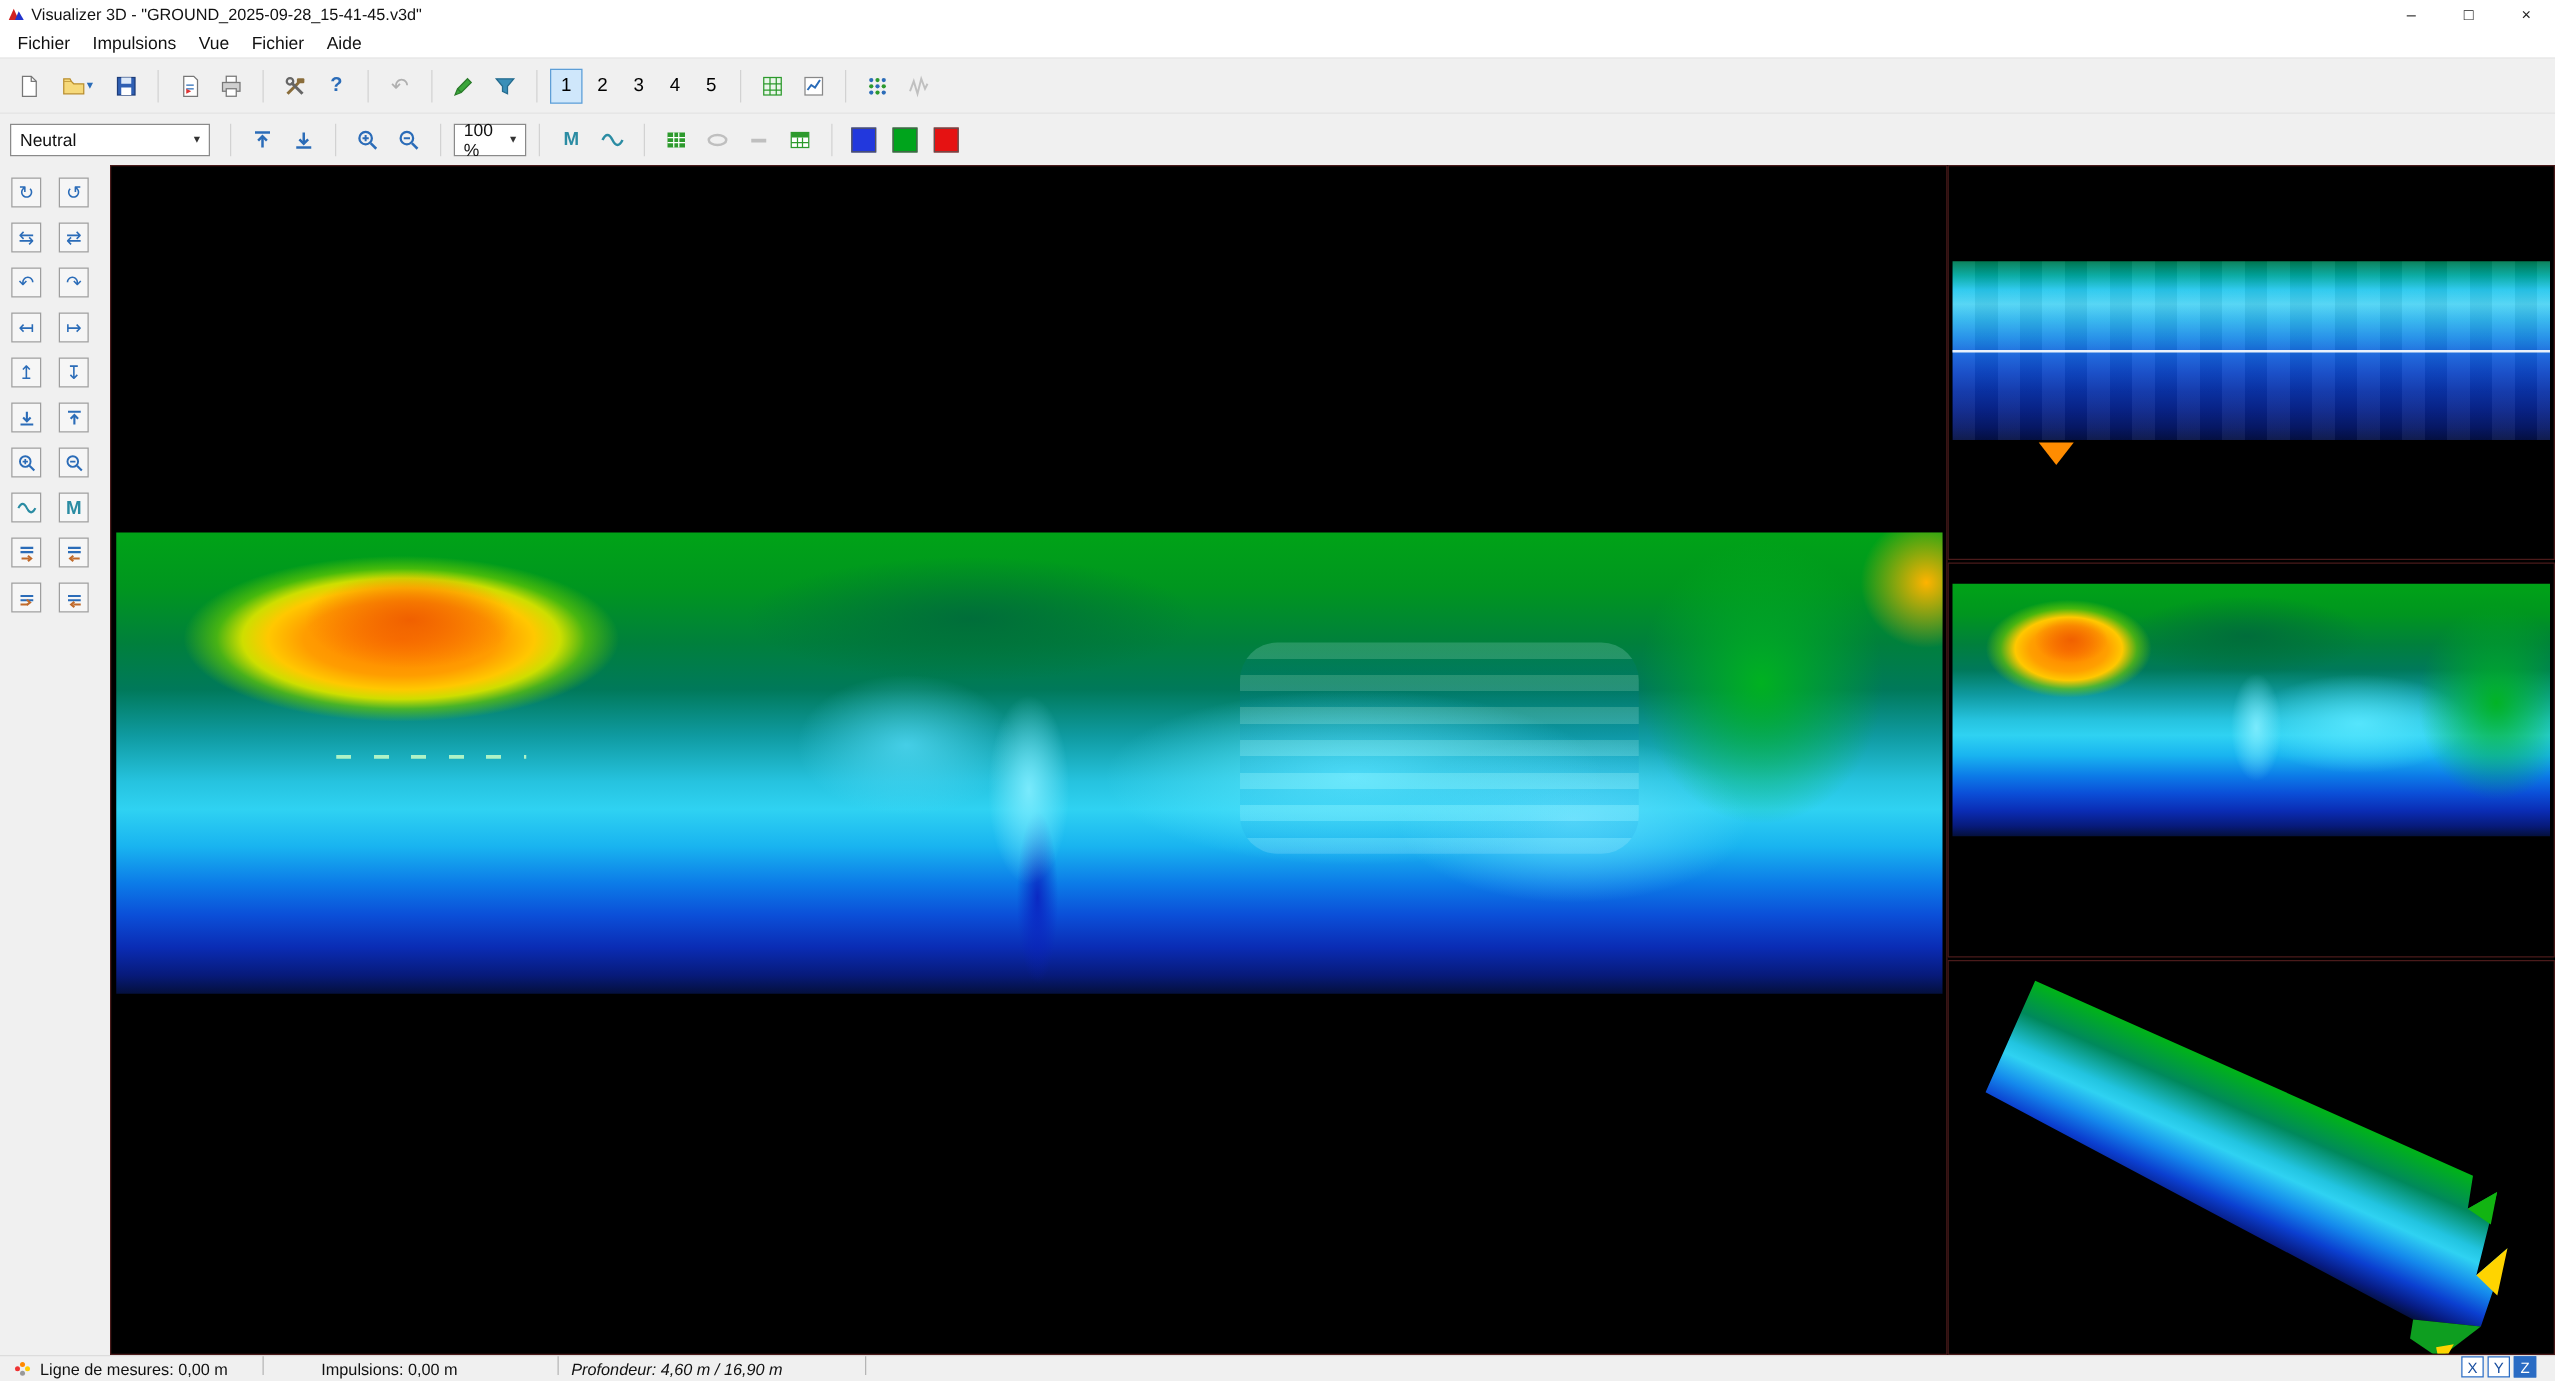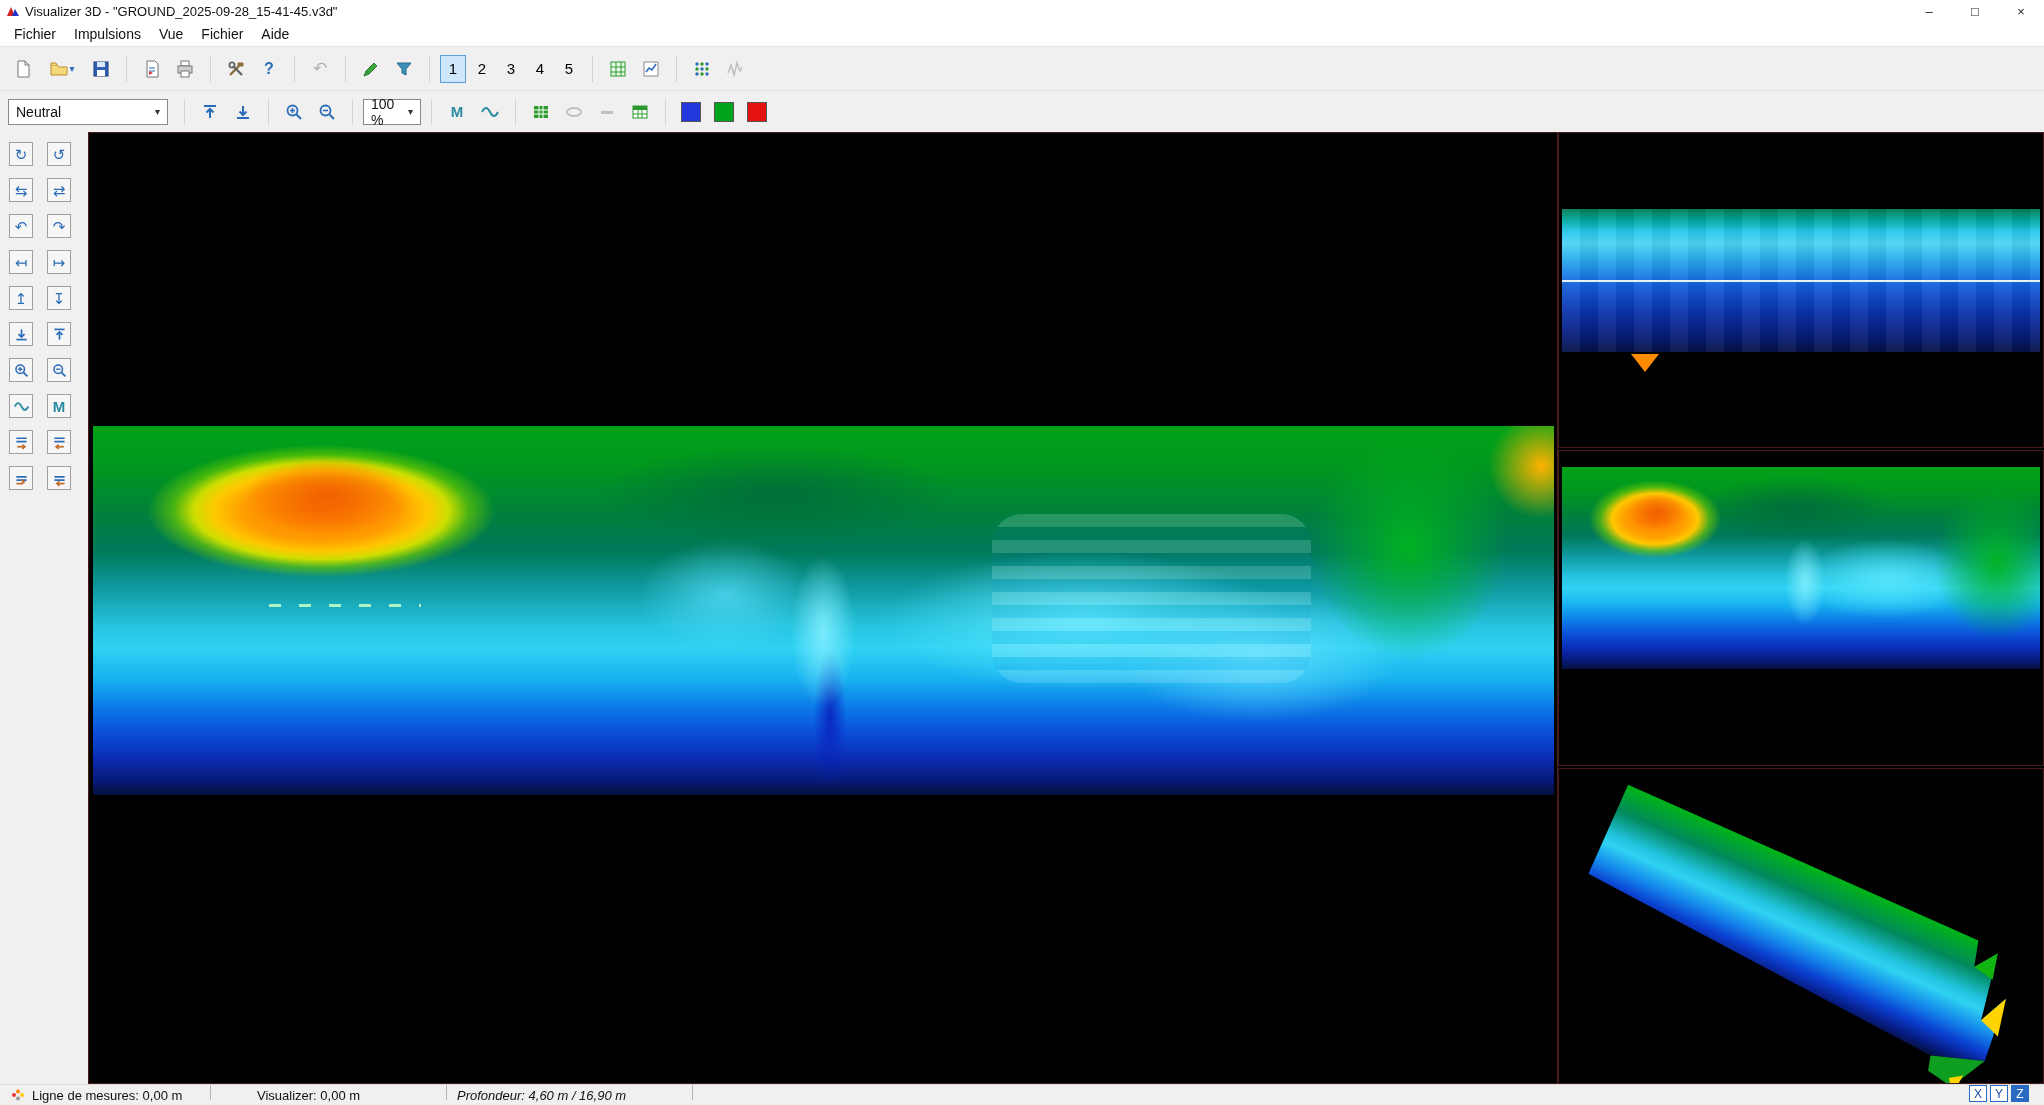--- a/index.html
+++ b/index.html
@@ -551,21 +551,21 @@
             <circle cx="4" cy="8" r="2" fill="#e33"></circle>
             <circle cx="8" cy="4.5" r="2" fill="#f80"></circle>
             <circle cx="12" cy="8" r="2" fill="#fc0"></circle>
             <circle cx="8" cy="11.5" r="2" fill="#999"></circle>
           </svg>
       </span>
       <span>Ligne de mesures: 0,00 m</span>
     </div>
     <span class="sdiv"></span>
     <div class="sfield s2">
-      <span>Visualizer: 0,00 m</span>
+      <span>Impulsions: 0,00 m</span>
     </div>
     <span class="sdiv"></span>
     <div class="sfield s3">
       <span>Profondeur: 4,60 m / 16,90 m</span>
     </div>
     <span class="sdiv"></span>
     <span class="sspacer"></span>
     <div class="axiswrap">
       <button class="axisbtn">X</button>
       <button class="axisbtn">Y</button>

